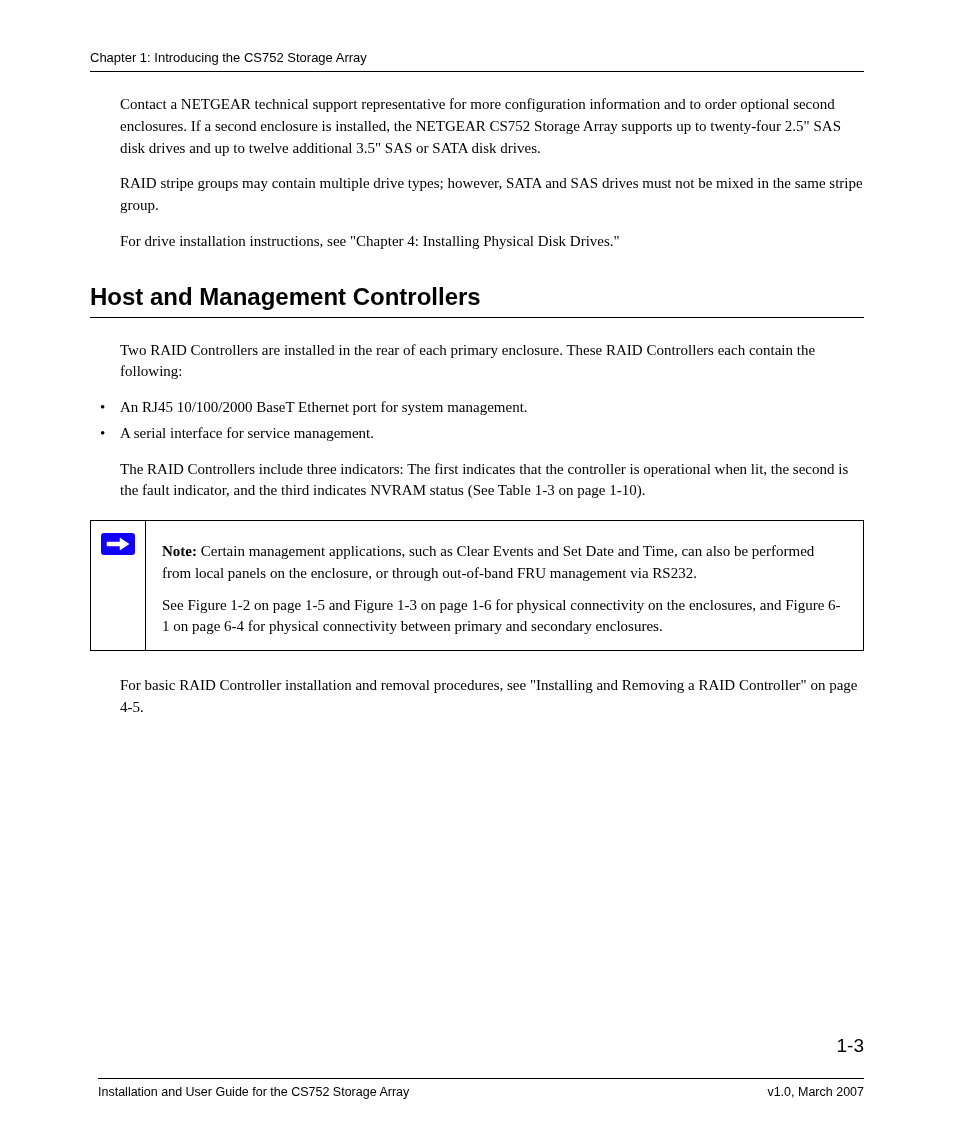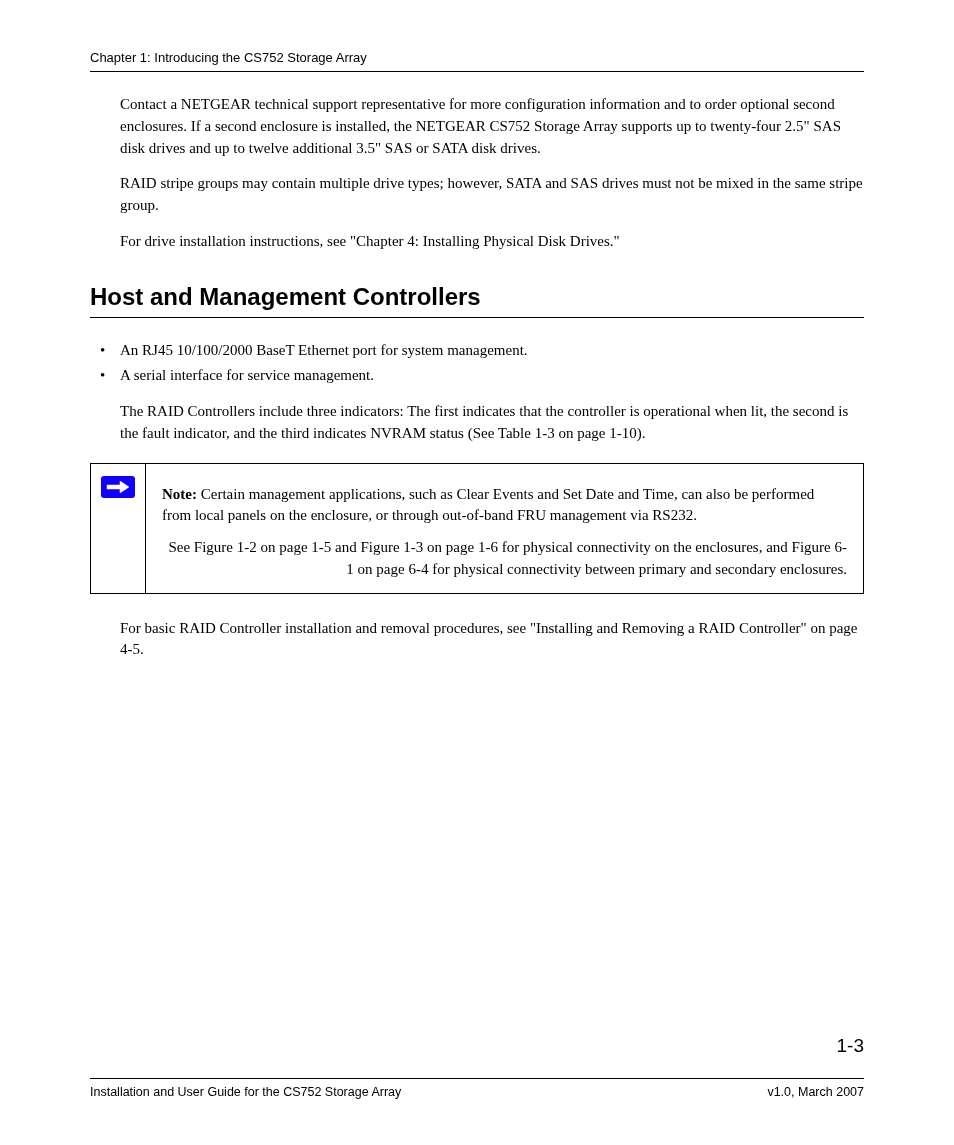--- a/index.html
+++ b/index.html
@@ -79,33 +79,33 @@
     padding-bottom: 12px;
     flex-shrink: 0;
   }
   .note-content {
     padding: 12px 16px;
     font-size: 15px;
     line-height: 1.45;
     margin-top: 8px;
   }
   .note-content p { margin: 0 0 10px 0; }
-  .note-content p:last-child { margin-bottom: 0; text-align: right; }
+  .note-content p:last-child { margin-bottom: 0; }
   .arrow-badge {
     width: 34px;
     height: 22px;
     background: #1200ff;
     border-radius: 3px;
     display: flex;
     align-items: center;
     justify-content: center;
   }
   .footer {
     position: absolute;
-    left: 90px;
+    left: 98px;
     right: 90px;
     bottom: 46px;
   }
   .footer-rule {
     border: none;
     border-top: 1.5px solid #000;
     margin: 0 0 6px 0;
   }
   .footer-row {
     display: flex;
@@ -130,20 +130,21 @@
     <div class="header-title">Chapter 1: Introducing the CS752 Storage Array</div>
   </div>
 
   <p class="body-text indent">Contact a NETGEAR technical support representative for more configuration information and to order optional second enclosures. If a second enclosure is installed, the NETGEAR CS752 Storage Array supports up to twenty-four 2.5" SAS disk drives and up to twelve additional 3.5" SAS or SATA disk drives.</p>
   <p class="body-text indent">RAID stripe groups may contain multiple drive types; however, SATA and SAS drives must not be mixed in the same stripe group.</p>
   <p class="body-text indent">For drive installation instructions, see "Chapter 4: Installing Physical Disk Drives."</p>
 
   <h2 class="section-heading">Host and Management Controllers</h2>
   <hr class="section-rule">
 
+  <p class="body-text indent">Two RAID Controllers are installed in the rear of each primary enclosure. These RAID Controllers each contain the following:</p>
 
   <ul class="bullet-list indent">
     <li>An RJ45 10/100/2000 BaseT Ethernet port for system management.</li>
     <li>A serial interface for service management.</li>
   </ul>
 
   <p class="body-text indent">The RAID Controllers include three indicators: The first indicates that the controller is operational when lit, the second is the fault indicator, and the third indicates NVRAM status (See Table 1-3 on page 1-10).</p>
 
   <div class="note-box">
     <div class="note-icon-cell">

